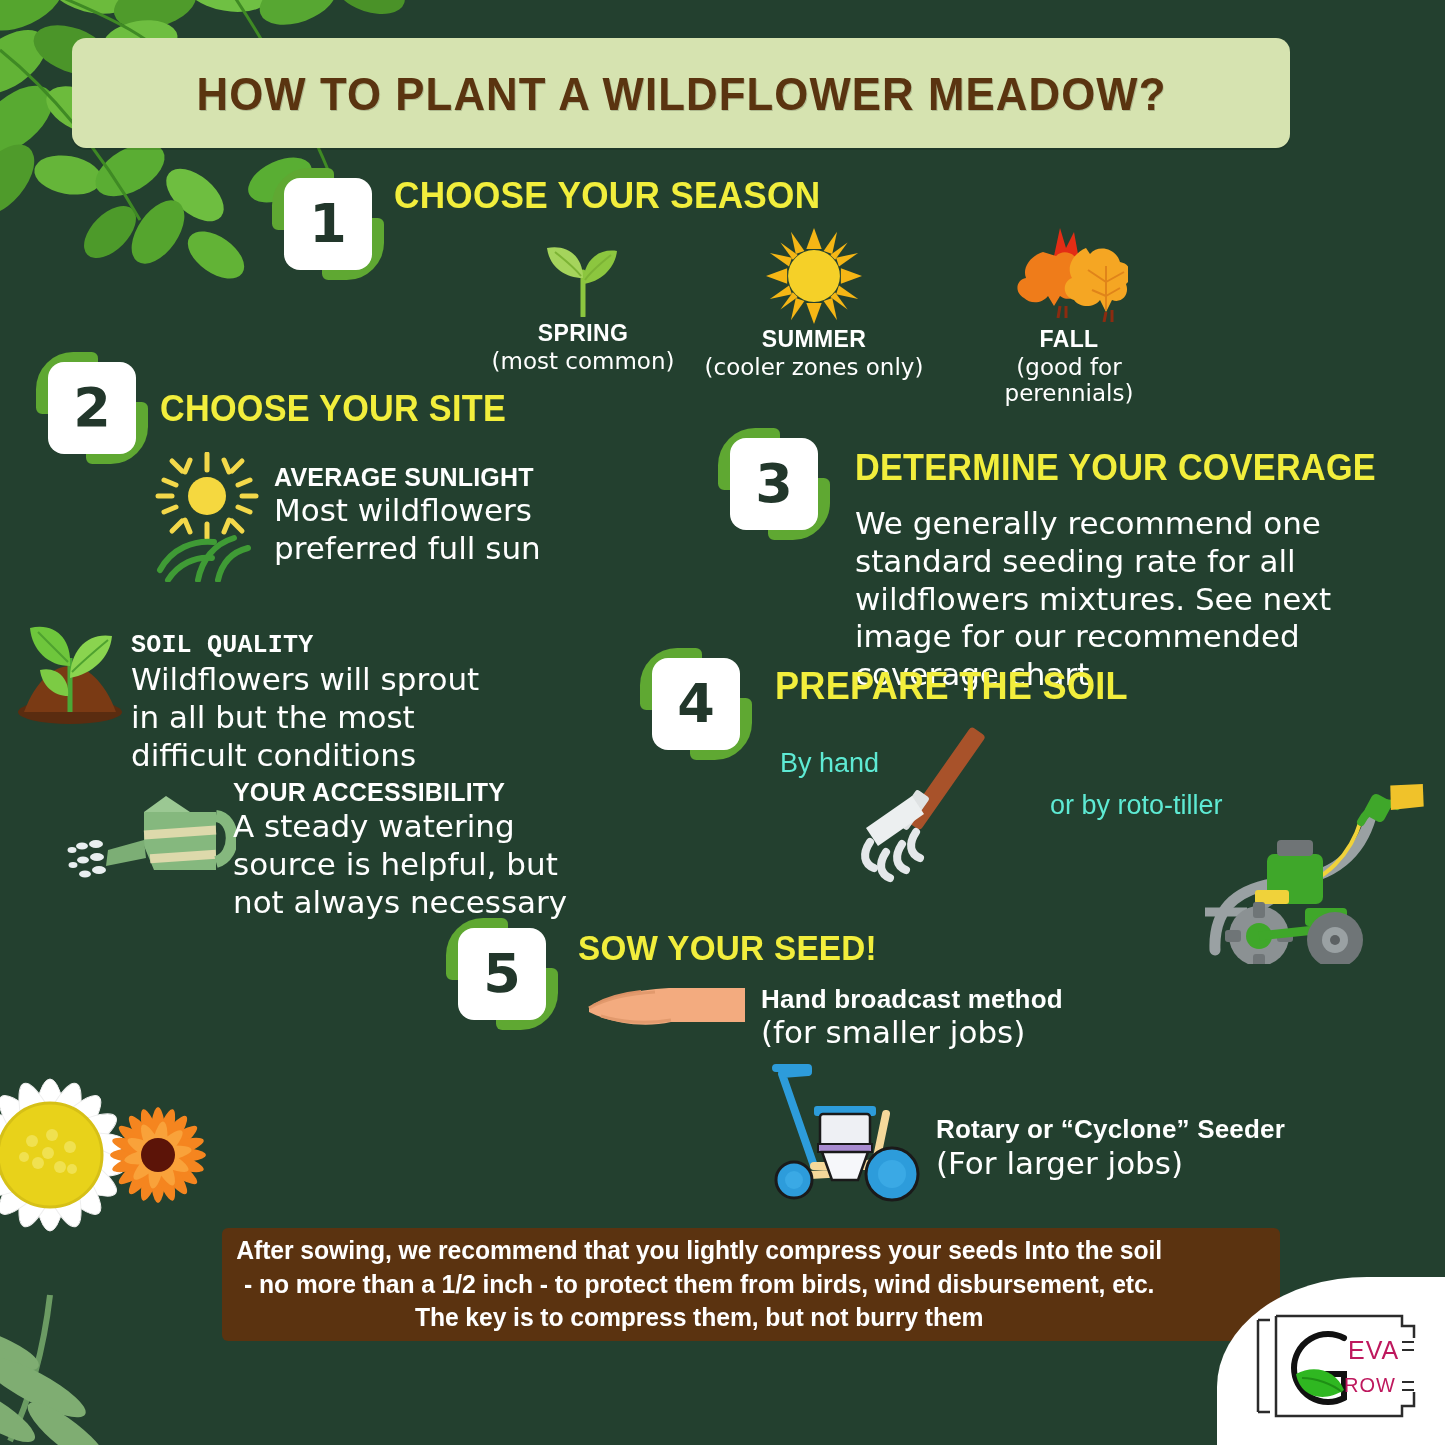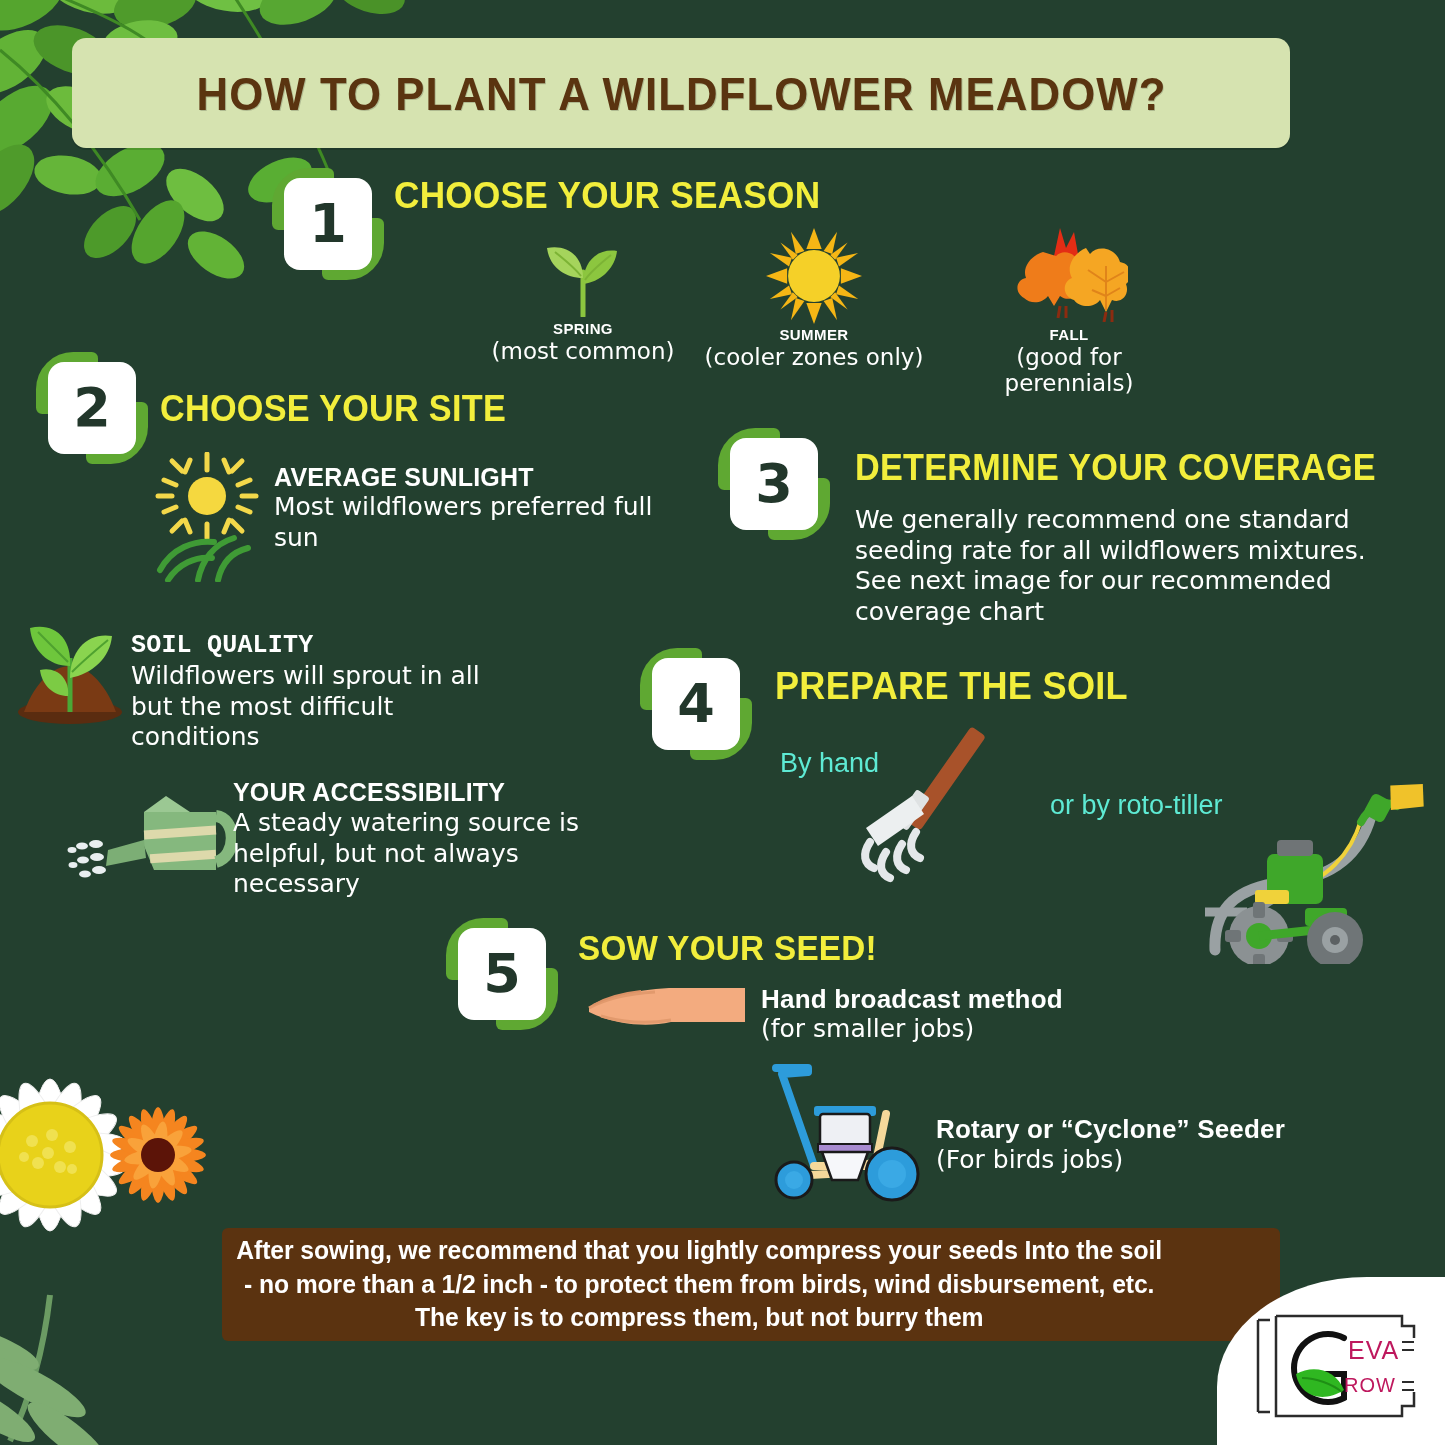--- a/index.html
+++ b/index.html
@@ -51,32 +51,32 @@
   .step-head{
     position:absolute;color:#f2ee3c;font-weight:bold;
     font-family:"Liberation Sans", sans-serif;
     letter-spacing:.3px;white-space:nowrap;
     transform:scaleX(.95);transform-origin:left center;
   }
 
   .body-text{
     position:absolute;color:#ffffff;
     font-family:"DejaVu Sans", sans-serif;
-    font-size:25px;line-height:1.22;
+    font-size:31px;line-height:1.22;
   }
   .sub-title{
     color:#ffffff;font-weight:bold;
     font-family:"Liberation Sans", sans-serif;
     font-size:25px;letter-spacing:.2px;
   }
   .cap{
     position:absolute;text-align:center;color:#fff;
     font-family:"DejaVu Sans", sans-serif;
   }
-  .cap .name{font-weight:bold;font-size:15px;font-family:"Liberation Sans",sans-serif;display:block;letter-spacing:.4px;}
+  .cap .name{font-weight:bold;font-size:23px;font-family:"Liberation Sans",sans-serif;display:block;letter-spacing:.4px;}
   .cap .note{font-size:23px;display:block;margin-top:1px;}
 
   .plain{
     position:absolute;color:#5eead4;
     font-family:Liberation Sans, sans-serif;font-size:27px;white-space:nowrap;
   }
 
   
   .callout{
     position:absolute;left:222px;top:1228px;width:1058px;height:113px;
@@ -355,21 +355,21 @@
     <rect x="62" y="44" width="62" height="10" rx="3" fill="#2d9cdb"></rect>
     <rect x="68" y="52" width="50" height="32" rx="3" fill="#eef0f4" stroke="#1a1a1a" stroke-width="2.5"></rect>
     <rect x="66" y="82" width="54" height="8" fill="#a88bd0" stroke="#1a1a1a" stroke-width="2"></rect>
     <path d="M70 90 L116 90 L106 118 L80 118 Z" fill="#f6f7fa" stroke="#1a1a1a" stroke-width="2.5"></path>
     <circle cx="42" cy="118" r="18" fill="#2d9cdb" stroke="#1a1a1a" stroke-width="3"></circle>
     <circle cx="42" cy="118" r="9" fill="#3aa9e5"></circle>
     <circle cx="140" cy="112" r="26" fill="#2d9cdb" stroke="#1a1a1a" stroke-width="3"></circle>
     <circle cx="140" cy="112" r="14" fill="#3aa9e5"></circle>
   </svg>
   <div class="sub-title" style="position:absolute;left:936px;top:1114px;font-size:26px;">Rotary or “Cyclone” Seeder</div>
-  <div class="body-text" style="left:936px;top:1145px;width:320px;">(For birds jobs)</div>
+  <div class="body-text" style="left:936px;top:1145px;width:320px;">(For larger jobs)</div>
 
   <svg class="flowers" viewBox="0 0 380 460">
     <g stroke="#6b9b63" stroke-width="6" fill="none">
       <path d="M110 300 C104 352 92 400 70 446"></path>
     </g>
     <g fill="#7fad72">
       <ellipse cx="46" cy="352" rx="56" ry="15" transform="rotate(20 46 352)"></ellipse>
       <ellipse cx="94" cy="392" rx="58" ry="15" transform="rotate(28 94 392)"></ellipse>
       <ellipse cx="52" cy="418" rx="50" ry="14" transform="rotate(32 52 418)"></ellipse>
       <ellipse cx="128" cy="440" rx="50" ry="14" transform="rotate(38 128 440)"></ellipse>

